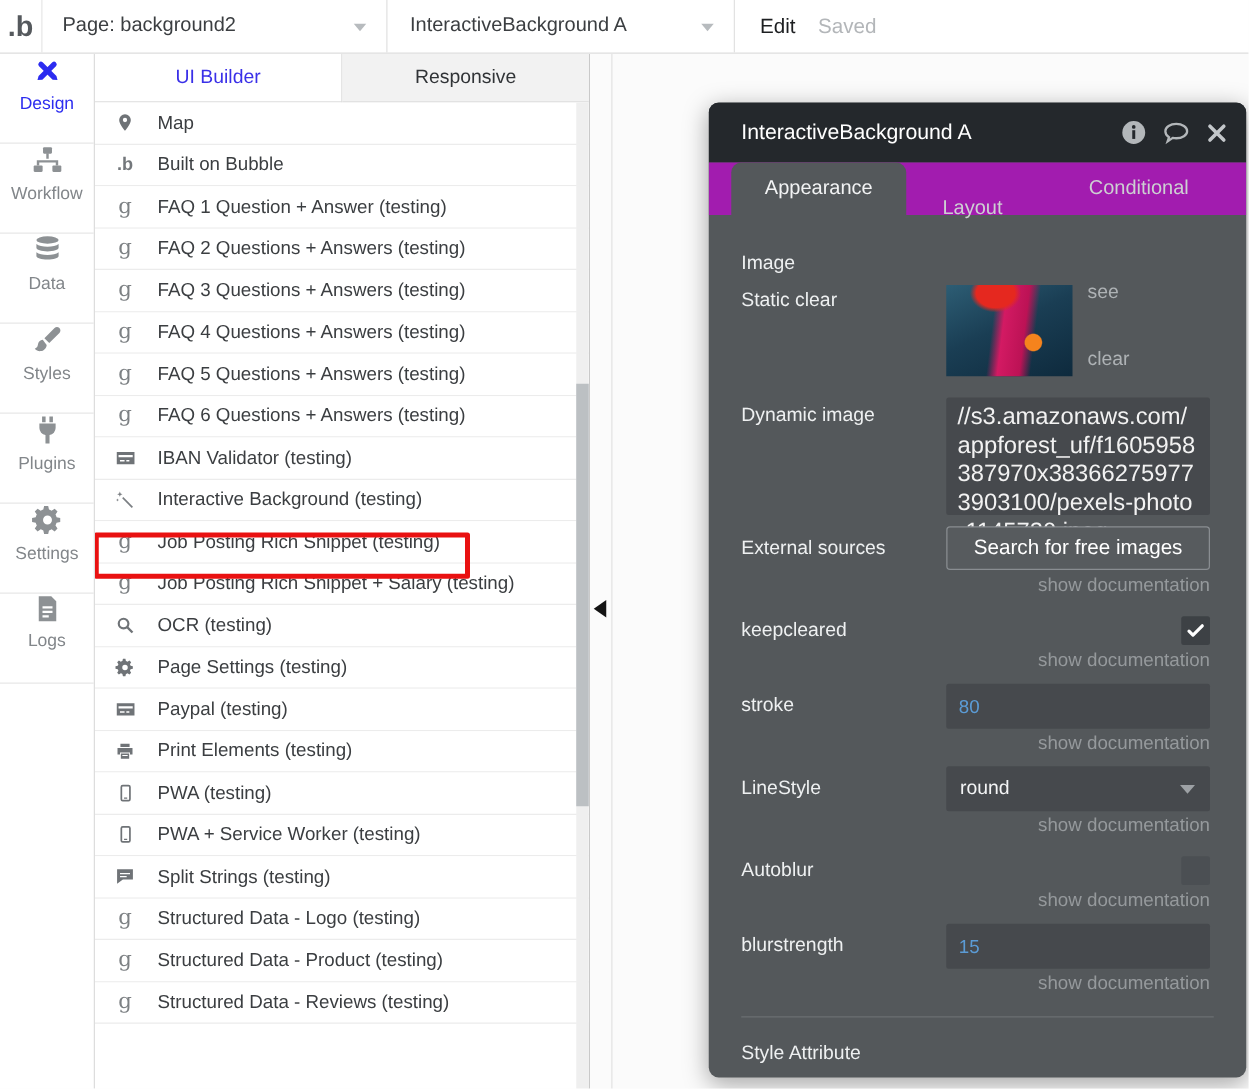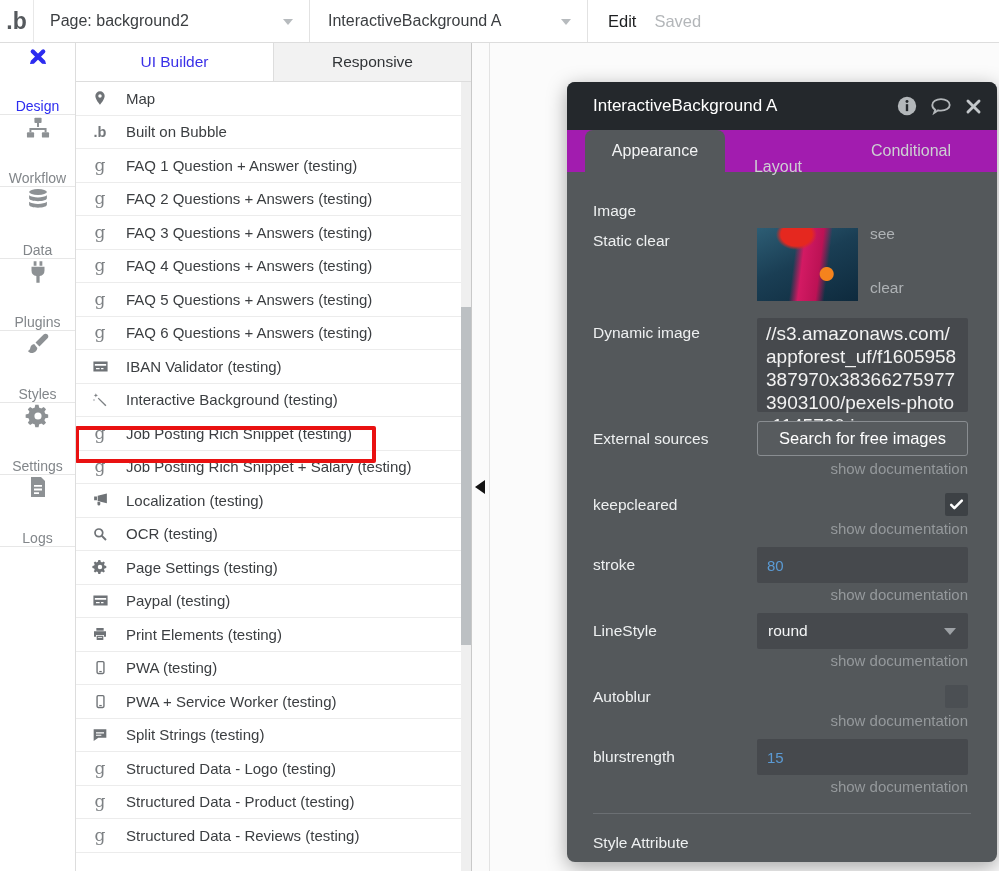--- a/index.html
+++ b/index.html
@@ -19,21 +19,21 @@
   .tb-seg .tb-label { font-size:16px; color:#3b3e41; }
   .tb-caret { position:absolute; right:16px; top:19px; width:0; height:0;
               border-left:5.5px solid transparent; border-right:5.5px solid transparent;
               border-top:6px solid #b7bbbe; }
   .tb-edit { margin-left:20px; display:flex; align-items:center; font-size:16.5px; color:#1d1f21; cursor:pointer; }
   .tb-saved { margin-left:18px; display:flex; align-items:center; font-size:16.5px; color:#b3b6b9; }
   
   .sidebar { position:absolute; left:0; top:43px; width:76px; height:828px; background:#fff;
              border-right:1px solid #ddd; z-index:4; }
   .sb-item { height:72px; border-bottom:1px solid #e7e7e7; display:flex; flex-direction:column;
-             align-items:center; justify-content:space-between; gap:5px; cursor:pointer; }
+             align-items:center; justify-content:flex-start; gap:5px; cursor:pointer; }
   .sb-item .sb-label { font-size:14px; color:#82868a; }
   .sb-item.active .sb-label { color:#2c2cf0; }
   .sb-item svg { display:block; }
   
   .elpanel { position:absolute; left:76px; top:43px; width:396px; height:828px; background:#fff;
              border-right:1px solid #c9c9c9; z-index:3; }
   .ep-tabs { display:flex; height:39px; }
   .ep-tab { flex:1; display:flex; align-items:center; justify-content:center; font-size:15.5px;
             cursor:pointer; border-bottom:1px solid #ddd; }
   .ep-tab.active { background:#fff; color:#3a30e8; border-right:1px solid #ddd; }
@@ -149,32 +149,32 @@
               <path d="M3.8 7.6c1.6 1.3 4.7 2 8.2 2s6.6-.7 8.2-2v2.8c0 1.5-3.7 2.7-8.2 2.7s-8.2-1.2-8.2-2.7z"></path>
               <path d="M3.8 13.6c1.6 1.3 4.7 2 8.2 2s6.6-.7 8.2-2v2.8c0 1.5-3.7 2.7-8.2 2.7s-8.2-1.2-8.2-2.7z"></path>
             </g>
           </svg>
         </span>
       <span class="sb-label">Data</span>
     </div>
     <div class="sb-item">
       <span>
           <svg width="26" height="26" viewBox="0 0 24 24">
+            <path fill="#8d9194" d="M20.8 3.2c-1-1-2.6-1-3.6 0l-7.5 7.5 3.6 3.6 7.5-7.5c1-1 1-2.6 0-3.6zM8.5 11.9c-1.9.2-3.4 1.7-3.6 3.6-.2 1.6-1 2.4-2.3 2.9 1.1 1.4 2.8 2.1 4.6 1.8 2.3-.4 4-2.3 4.2-4.6z"></path>
+          </svg>
+        </span>
+      <span class="sb-label">Styles</span>
+    </div>
+    <div class="sb-item">
+      <span>
+          <svg width="26" height="26" viewBox="0 0 24 24">
             <path fill="#8d9194" d="M8 2h2.6v4.2H8zM13.4 2H16v4.2h-2.6zM6 7.2h12v3.4a5.2 5.2 0 0 1-4.5 5.1V22h-3v-6.3A5.2 5.2 0 0 1 6 10.6z"></path>
           </svg>
         </span>
       <span class="sb-label">Plugins</span>
-    </div>
-    <div class="sb-item">
-      <span>
-          <svg width="26" height="26" viewBox="0 0 24 24">
-            <path fill="#8d9194" d="M20.8 3.2c-1-1-2.6-1-3.6 0l-7.5 7.5 3.6 3.6 7.5-7.5c1-1 1-2.6 0-3.6zM8.5 11.9c-1.9.2-3.4 1.7-3.6 3.6-.2 1.6-1 2.4-2.3 2.9 1.1 1.4 2.8 2.1 4.6 1.8 2.3-.4 4-2.3 4.2-4.6z"></path>
-          </svg>
-        </span>
-      <span class="sb-label">Styles</span>
     </div>
     <div class="sb-item">
       <span>
           <svg width="26" height="26" viewBox="0 0 24 24">
             <path fill="#8d9194" fill-rule="evenodd" d="M12 15.3a3.3 3.3 0 1 1 0-6.6 3.3 3.3 0 0 1 0 6.6zm9.4-1.8v-3l-2.7-.6a7 7 0 0 0-.8-1.9l1.5-2.3-2.1-2.1-2.3 1.5a7 7 0 0 0-1.9-.8l-.6-2.7h-3l-.6 2.7a7 7 0 0 0-1.9.8L4.7 3.6 2.6 5.7l1.5 2.3a7 7 0 0 0-.8 1.9l-2.7.6v3l2.7.6c.2.7.4 1.3.8 1.9l-1.5 2.3 2.1 2.1 2.3-1.5c.6.3 1.2.6 1.9.8l.6 2.7h3l.6-2.7c.7-.2 1.3-.4 1.9-.8l2.3 1.5 2.1-2.1-1.5-2.3c.3-.6.6-1.2.8-1.9z"></path>
           </svg>
         </span>
       <span class="sb-label">Settings</span>
     </div>
     <div class="sb-item">
@@ -267,28 +267,20 @@
         <span class="ep-ic">
             <span class="g-glyph">g</span>
           </span>
         <span class="ep-label">Job Posting Rich Snippet (testing)</span>
       </div>
       <div class="ep-row">
         <span class="ep-ic">
             <span class="g-glyph">g</span>
           </span>
         <span class="ep-label">Job Posting Rich Snippet + Salary (testing)</span>
-      </div>
-      <div class="ep-row">
-        <span class="ep-ic">
-            <svg width="17" height="17" viewBox="0 0 24 24">
-              <path fill="#6f7377" d="M21 2v14l-13-3.2V5.2L21 2zM3 6.5h4v5.2H3zM8.5 13.6l3.2.8v2.8a2 2 0 0 1-4 0v-3.6z"></path>
-            </svg>
-          </span>
-        <span class="ep-label">Localization (testing)</span>
       </div>
       <div class="ep-row">
         <span class="ep-ic">
             <svg width="16" height="16" viewBox="0 0 24 24">
               <circle cx="10.3" cy="10.3" r="5.8" fill="none" stroke="#6f7377" stroke-width="2.6"></circle>
               <path d="M14.6 14.6L21 21" stroke="#6f7377" stroke-width="2.8"></path>
             </svg>
           </span>
         <span class="ep-label">OCR (testing)</span>
       </div>

